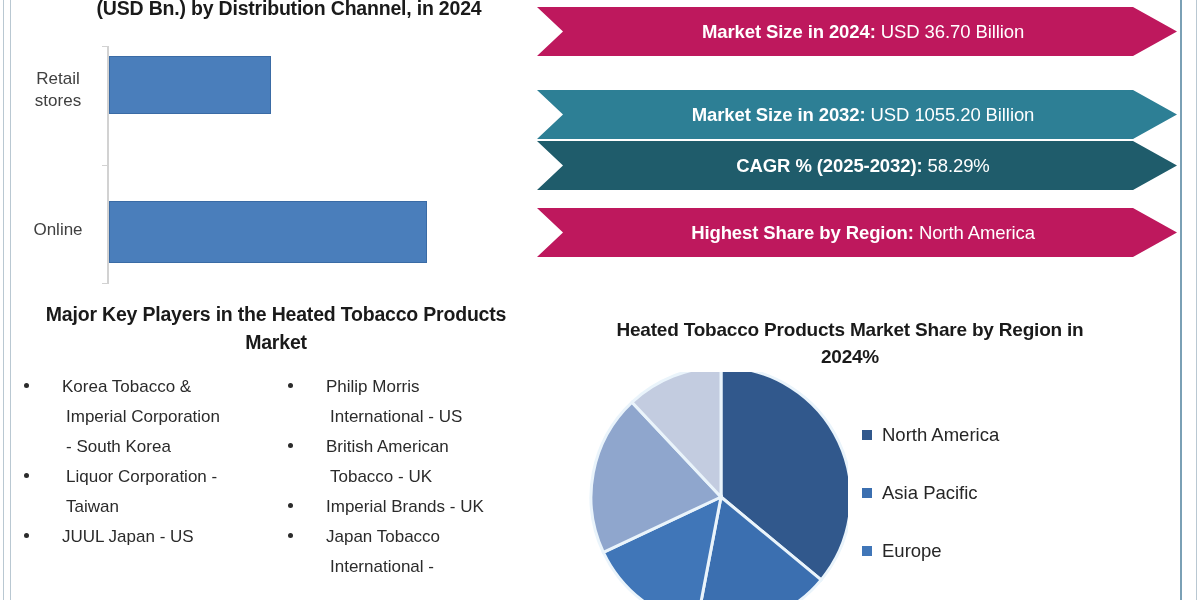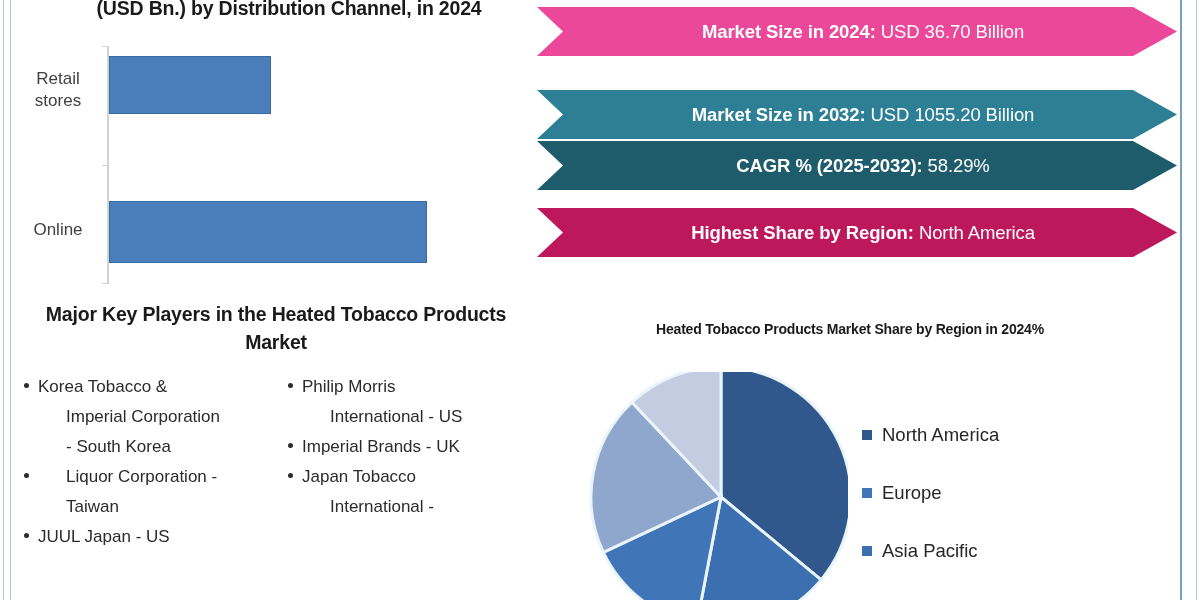--- a/index.html
+++ b/index.html
@@ -155,36 +155,36 @@
     margin-bottom: 0px;
     text-indent: 0;
   }
   .kp-bullet {
     position: absolute;
     left: 2px; top: 11px;
     width: 5px; height: 5px;
     border-radius: 50%;
     background: #2b2b2b;
   }
-  .kp-line-1 { display: block; }
+  .kp-line-1 { display: block; margin-left: 24px; }
   .kp-line-n { display: block; padding-left: 28px; }
 
   
   #pie-section {
     position: absolute;
     left: 520px; top: 310px;
     width: 660px; height: 290px;
     overflow: hidden;
   }
   #pie-title {
     position: absolute;
     left: 70px; top: 6px;
     width: 520px;
     text-align: center;
-    font-size: 14px;
+    font-size: 19px;
     font-weight: bold;
     color: #1a1a1a;
     line-height: 27px;
     letter-spacing: -0.2px;
   }
   #pie-svg {
     position: absolute;
     left: 38px; top: 62px;
   }
   #pie-legend {
@@ -232,21 +232,21 @@
       </div>
 
       <div class="bar-row" style="top:155px;height:60px;">
         <div class="bar-cat-label" style="top:18px;">Online</div>
         <div class="bar-rect" id="bar-rect-1" style="top: 0px; height: 62px; width: 318px; background: rgb(74, 126, 187);"></div>
       </div>
     </div>
   </div>
 
   <div id="banners">
-      <div class="banner" style="top: 7px; background: #ec4899;">
+      <div class="banner" style="top: 7px; background: #be185d;">
         <div class="banner-text"><b>Market Size in 2024:</b><span> USD 36.70 Billion</span></div>
       </div>
       <div class="banner" style="top: 90px; background: rgb(45, 127, 149);">
         <div class="banner-text"><b>Market Size in 2032:</b><span> USD 1055.20 Billion</span></div>
       </div>
       <div class="banner" style="top: 141px; background: rgb(31, 92, 107);">
         <div class="banner-text"><b>CAGR % (2025-2032):</b><span> 58.29%</span></div>
       </div>
       <div class="banner" style="top: 208px; background: #be185d;">
         <div class="banner-text"><b>Highest Share by Region:</b><span> North America</span></div>
@@ -270,20 +270,25 @@
         <div class="kp-item">
           <span class="kp-bullet"></span>
           <span class="kp-line-1">JUUL Japan - US</span>
         </div>
       </div>
     <div class="kp-col" id="kp-col-right">
         <div class="kp-item">
           <span class="kp-bullet"></span>
           <span class="kp-line-1">Philip Morris</span>
           <span class="kp-line-n">International - US</span>
+        </div>
+        <div class="kp-item">
+          <span class="kp-bullet"></span>
+          <span class="kp-line-1">British American</span>
+          <span class="kp-line-n">Tobacco - UK</span>
         </div>
         <div class="kp-item">
           <span class="kp-bullet"></span>
           <span class="kp-line-1">Imperial Brands - UK</span>
         </div>
         <div class="kp-item">
           <span class="kp-bullet"></span>
           <span class="kp-line-1">Japan Tobacco</span>
           <span class="kp-line-n">International -</span>
         </div>
@@ -298,26 +303,26 @@
         <path d="M 163 125 L 138.64042910385584 252.69734259472955 A 130 130 0 0 1 45.37248317941746 180.35130790345943 Z" fill="#4076b8" stroke="#eaf4fb" stroke-width="3"></path>
         <path d="M 163 125 L 45.37248317941746 180.35130790345943 A 130 130 0 0 1 74.00887622927044 30.23407843521653 Z" fill="#8fa6cd" stroke="#eaf4fb" stroke-width="3"></path>
         <path d="M 163 125 L 74.00887622927044 30.23407843521653 A 130 130 0 0 1 162.99999999999997 -5 Z" fill="#c3cce0" stroke="#eaf4fb" stroke-width="3"></path>
       </svg>
     <div id="pie-legend">
         <div class="legend-item">
           <span class="legend-swatch" style="background: rgb(49, 88, 140);"></span>
           <span class="legend-label">North America</span>
         </div>
         <div class="legend-item">
+          <span class="legend-swatch" style="background: rgb(59, 111, 176);"></span>
+          <span class="legend-label">Asia Pacific</span>
+        </div>
+        <div class="legend-item">
           <span class="legend-swatch" style="background: rgb(64, 118, 184);"></span>
           <span class="legend-label">Europe</span>
         </div>
         <div class="legend-item">
-          <span class="legend-swatch" style="background: rgb(59, 111, 176);"></span>
-          <span class="legend-label">Asia Pacific</span>
-        </div>
-        <div class="legend-item">
           <span class="legend-label">Middle East and Africa</span>
         </div>
       </div>
   </div>
 
 </div>
 
 </body></html>

